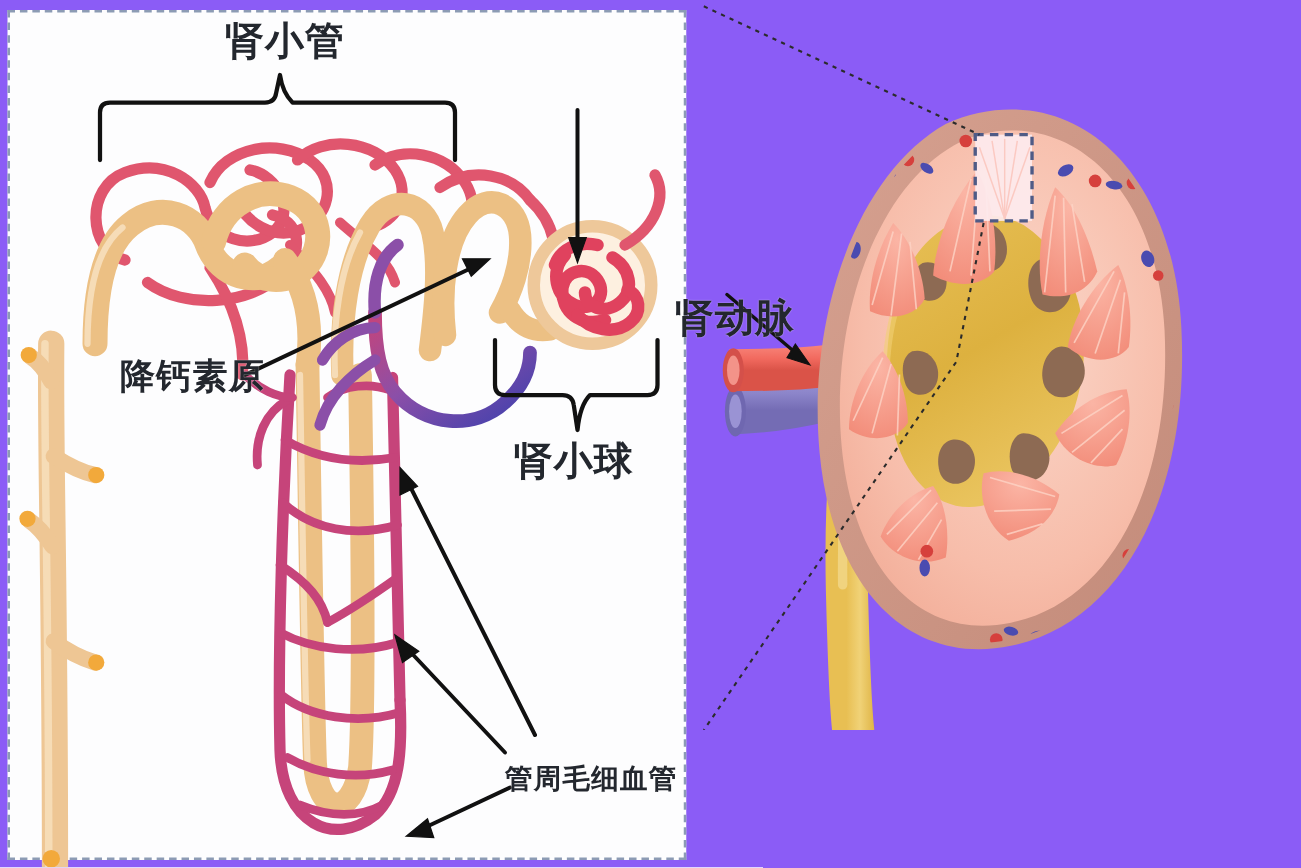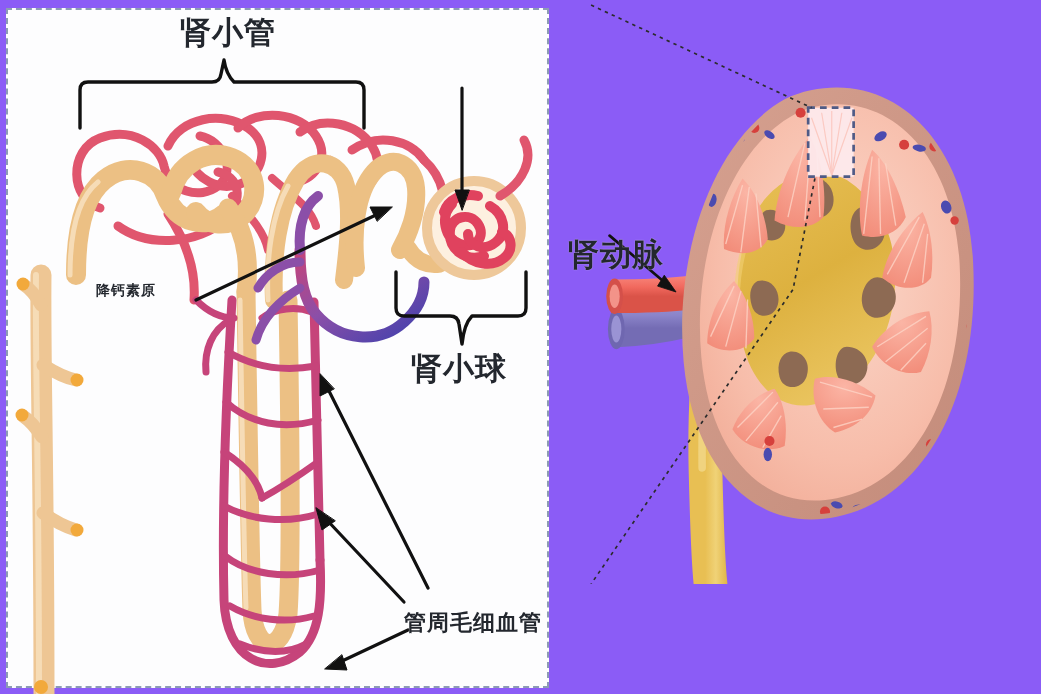--- a/index.html
+++ b/index.html
@@ -18,21 +18,21 @@
     overflow: hidden;
   }
   .panel-left {
     position: absolute;
     left: 0; top: 0;
     width: 556px;
     height: 694px;
   }
   .panel-right {
     position: absolute;
-    left: 556px; top: 0;
+    left: 528px; top: 0;
     width: 485px;
     height: 584px;
   }
   .dashed-frame {
     position: absolute;
     left: 6px;
     top: 8px;
     width: 543px;
     height: 680px;
     border: 2px dashed #8c9bb4;
@@ -55,21 +55,21 @@
     text-shadow: 0 0 1px rgba(255,255,255,0.8);
   }
   .label-tubule {
     left: 180px;
     top: 12px;
     font-size: 31px;
   }
   .label-pct {
     left: 96px;
     top: 282px;
-    font-size: 14px;
+    font-size: 28px;
   }
   .label-glom {
     left: 411px;
     top: 348px;
     font-size: 31px;
   }
   .label-peri {
     left: 404px;
     top: 608px;
     font-size: 22px;

